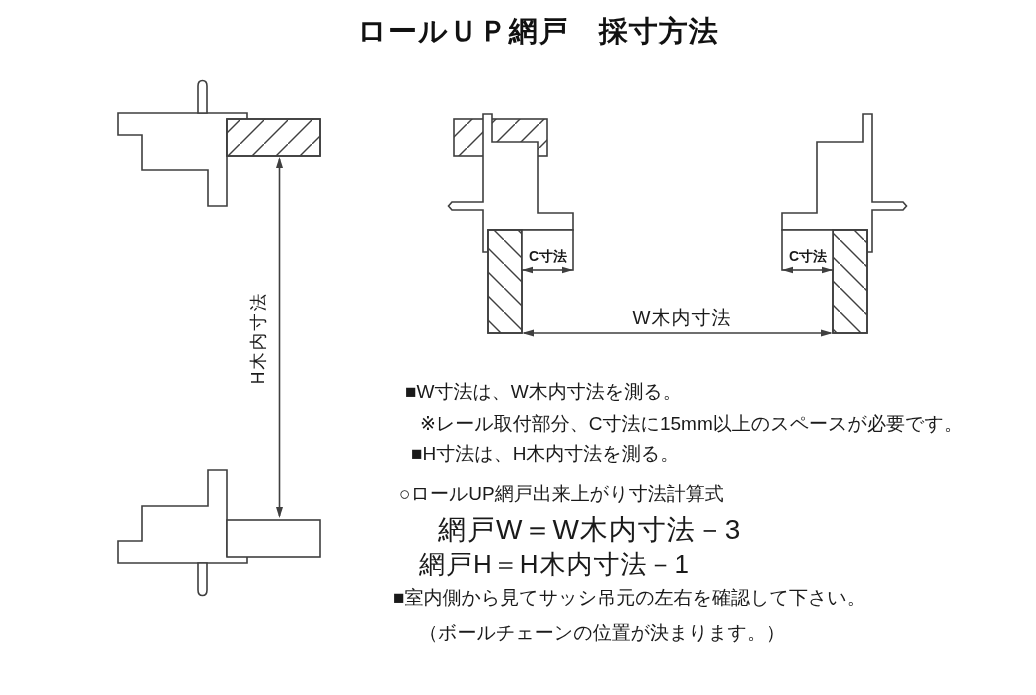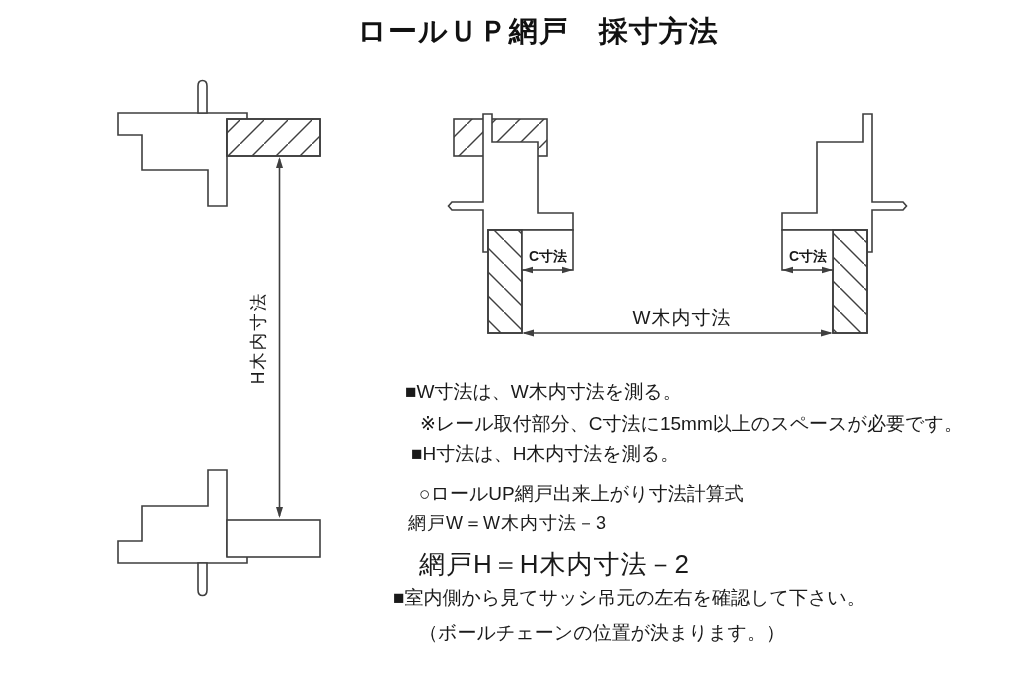--- a/index.html
+++ b/index.html
@@ -11,22 +11,22 @@
   .page-title{
     position:absolute;top:12px;left:50%;transform:translateX(-50%);
     margin-left:20px;font-size:29px;font-weight:bold;letter-spacing:1px;
     white-space:nowrap;color:#111;
   }
   .diagram-svg{position:absolute;left:0;top:0;}
   .note{position:absolute;white-space:nowrap;font-size:19px;color:#1a1a1a;}
   .n1{left:393px;top:379px;margin-left:12px;}
   .n2{left:393px;top:411px;margin-left:27px;}
   .n3{left:411px;top:441px;}
-  .n4{left:399px;top:481px;margin-left:20px;}
-  .n5{left:408px;top:511px;font-size:18px;letter-spacing:1px;}
+  .n4{left:399px;top:481px;}
+  .n5{left:438px;top:511px;font-size:28px;letter-spacing:1px;}
   .n6{left:419px;top:547px;font-size:26px;letter-spacing:1px;}
   .n7{left:393px;top:585px;}
   .n8{left:419px;top:620px;text-align:right;}
 </style>
 </head>
 <body>
 
 <div class="page-title">ロールＵＰ網戸　採寸方法</div>
 
 <svg class="diagram-svg" width="1036" height="695" viewBox="0 0 1036 695">
@@ -86,15 +86,15 @@
   <text x="548" y="261" text-anchor="middle" font-size="14" font-weight="bold" fill="#1a1a1a">C寸法</text>
   <text x="808" y="261" text-anchor="middle" font-size="14" font-weight="bold" fill="#1a1a1a">C寸法</text>
   <text x="682" y="324" text-anchor="middle" font-size="19" fill="#1a1a1a" letter-spacing="1">W木内寸法</text>
 </svg>
 
 <div class="note n1">■W寸法は、W木内寸法を測る。</div>
 <div class="note n2">※レール取付部分、C寸法に15mm以上のスペースが必要です。</div>
 <div class="note n3">■H寸法は、H木内寸法を測る。</div>
 <div class="note n4">○ロールUP網戸出来上がり寸法計算式</div>
 <div class="note n5">網戸W＝W木内寸法－3</div>
-<div class="note n6">網戸H＝H木内寸法－2</div>
+<div class="note n6">網戸H＝H木内寸法－1</div>
 <div class="note n7">■室内側から見てサッシ吊元の左右を確認して下さい。</div>
 <div class="note n8">（ボールチェーンの位置が決まります。）</div>
 
 </body></html>

